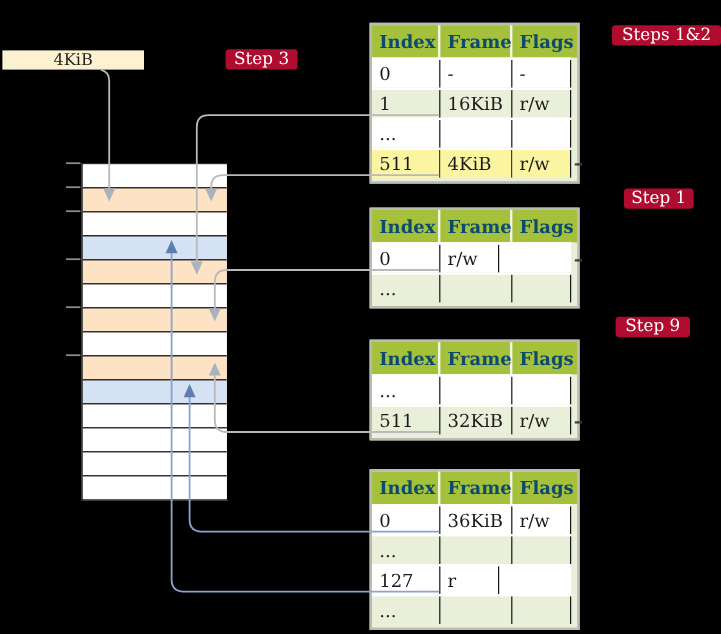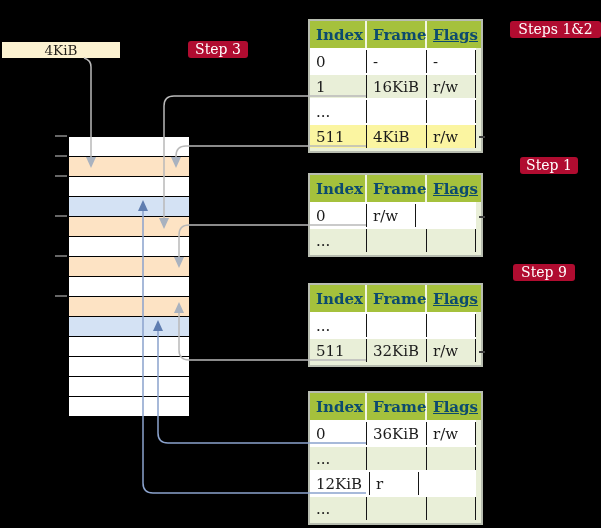--- a/index.html
+++ b/index.html
@@ -45,21 +45,21 @@
     border:2px solid var(--table-border,#b8bdb0);
     background:var(--row-alt-green,#e9efd8);
     padding-bottom:3px;
   }
   .pt1{top:19px;}  .pt2{top:173px;}  .pt3{top:283px;}  .pt4{top:391px;}
   .thead{display:flex;height:27px;align-items:center;
     background:var(--header-green,#a5c13c);color:#0c4a6e;font-weight:bold;font-size:15px;}
   .th{box-sizing:border-box;padding-left:6px;height:100%;display:flex;align-items:center;}
   .th-index{width:57px;border-right:2px solid rgba(255,255,255,.85);}
   .th-frame{width:60px;border-right:2px solid rgba(255,255,255,.85);}
-  .th-flags{flex:1;text-decoration:underline;}
+  .th-flags{flex:1;}
   .trow{display:flex;width:166px;height:25px;box-sizing:border-box;
     border-top:2px solid #fff;align-items:center;font-size:15px;color:#1b1b1b;}
   .trow.plain{background:#fff;}
   .trow.alt{background:var(--row-alt-green,#e9efd8);}
   .td{box-sizing:border-box;height:100%;display:flex;align-items:center;
     padding-left:6px;border-right:1px solid #161616;}
   .td-index{width:57px;} .td-frame{width:60px;} .td-flags{width:49px;}
   .trow.hl .td{background:var(--highlight-yellow,#fbf5a1);}
 
   
@@ -175,21 +175,21 @@
       <div class="td td-index">0</div>
       <div class="td td-frame">36KiB</div>
       <div class="td td-flags">r/w</div>
     </div>
     <div class="trow alt">
       <div class="td td-index">...</div>
       <div class="td td-frame"></div>
       <div class="td td-flags"></div>
     </div>
     <div class="trow plain">
-      <div class="td td-frame">12KiB</div>
+      <div class="td td-index">127</div>
       <div class="td td-flags">r</div>
     </div>
     <div class="trow alt">
       <div class="td td-index">...</div>
       <div class="td td-frame"></div>
       <div class="td td-flags"></div>
     </div>
   </div>
 
   <svg class="overlay" width="601" height="528" viewBox="0 0 601 528">

